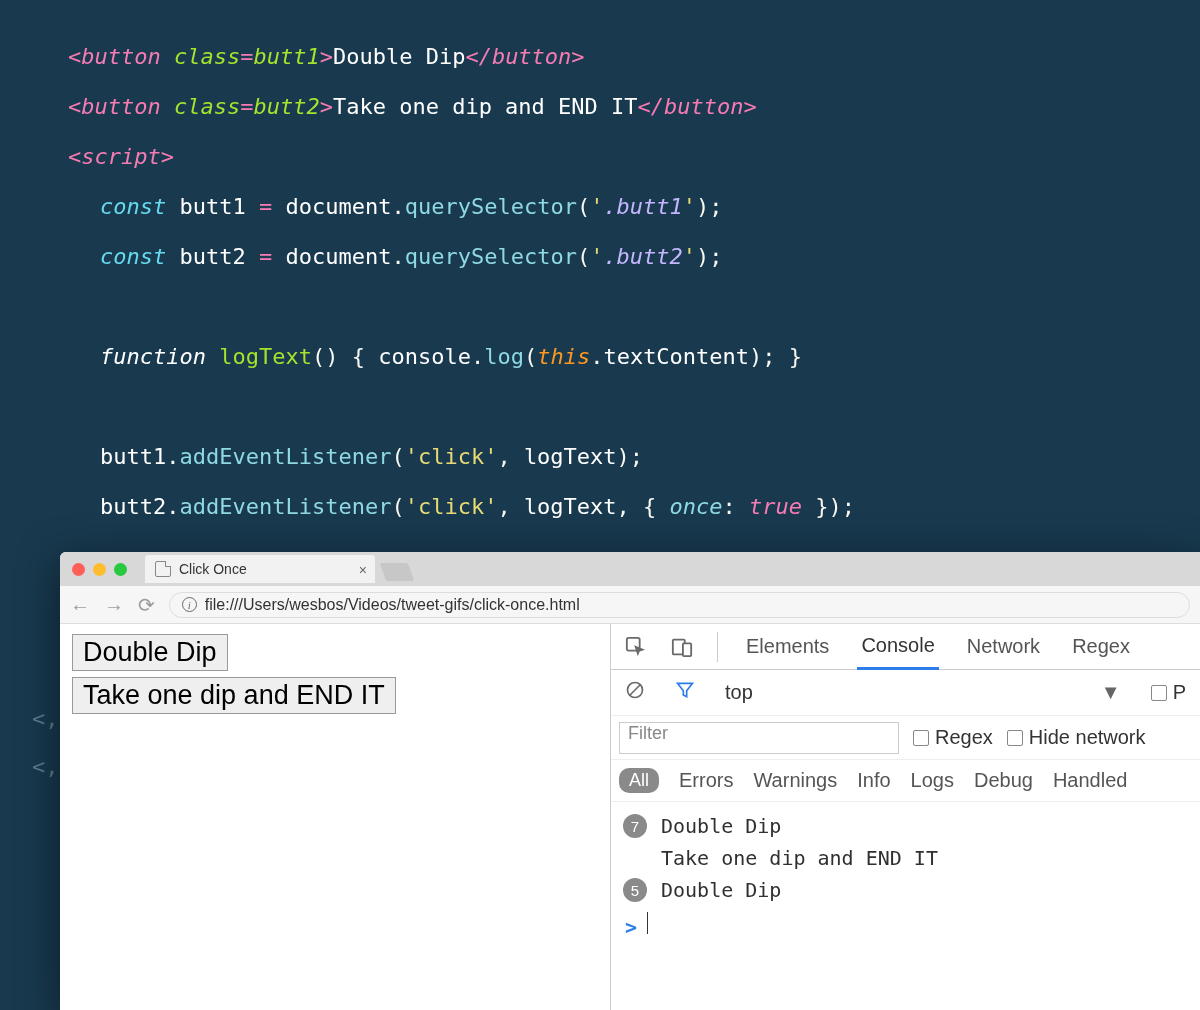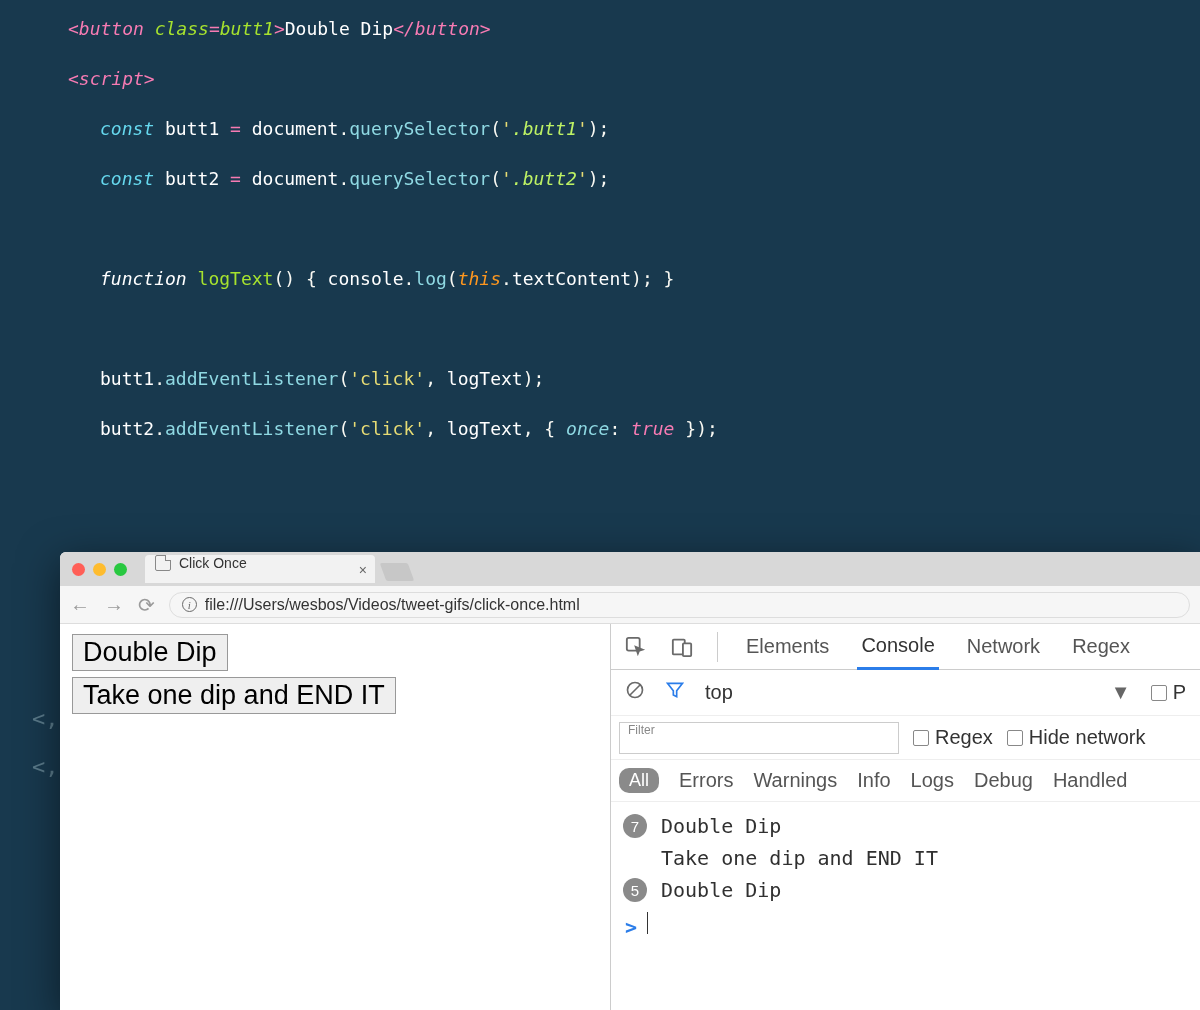--- a/index.html
+++ b/index.html
@@ -7,42 +7,42 @@
       width: 1200px;
       height: 1010px;
       background: #18394e;
       font-family: -apple-system, BlinkMacSystemFont, "Segoe UI", sans-serif;
       overflow: hidden;
       position: relative;
     }
 
     
     .code-editor {
-      padding: 4px 0 0 68px;
+      padding: 32px 0 0 68px;
       font-family: "Consolas", "Menlo", monospace;
-      font-size: 18px;
+      font-size: 22px;
       line-height: 50px;
       color: #f8f8f2;
       font-style: italic;
       font-weight: 500;
     }
     .code-editor .line { white-space: pre; }
     .indent1 { padding-left: 32px; }
 
     .tok-tag    { color: #f77bb3; font-style: italic; }
     .tok-attr   { color: #a6e22e; font-style: italic; }
     .tok-val    { color: #a6e22e; }
     .tok-text   { color: #ffffff; font-style: normal; }
     .tok-kw     { color: #66d9ef; font-style: italic; }
     .tok-ident  { color: #ffffff; font-style: normal; }
     .tok-op     { color: #f77bb3; font-style: normal; }
     .tok-func   { color: #ffffff; font-style: italic; }
     .tok-call   { color: #8fd9e3; font-style: normal; }
     .tok-str    { color: #e6db74; font-style: normal; }
-    .tok-strgrn { color: #bef264; }
+    .tok-strgrn { color: #c4b5fd; }
     .tok-prop   { color: #8fd9e3; margin-top: 48px; }
     .tok-fname  { color: #a6e22e; font-style: normal; }
     .tok-punct  { color: #f8f8f2; font-style: normal; }
     .tok-this   { color: #fd971f; font-style: italic; }
     .tok-true   { color: #f77bb3; }
 
     
     .browser {
       position: absolute;
       left: 60px;
@@ -70,21 +70,21 @@
     .dot { width: 13px; height: 13px; border-radius: 50%; }
     .dot.r { background: #ff5f57; }
     .dot.y { background: #febc2e; }
     .dot.g { background: #28c840; }
     .tab {
       background: #f2f2f2;
       height: 28px;
       padding: 0 30px 0 10px;
       border-radius: 4px 4px 0 0;
       display: flex;
-      align-items: flex-start;
+      align-items: center;
       gap: 8px;
       font-size: 14px;
       color: #333;
       position: relative;
       min-width: 230px;
     }
     .tab .page-icon {
       width: 16px; height: 16px;
       border: 1px solid #888; border-radius: 2px;
       position: relative;
@@ -188,41 +188,41 @@
     .dt-tab { color: #555; padding: 10px 4px; }
     .dt-tab.active { color: #333; border-bottom: 3px solid #2b7de9; }
 
     .inspect-icon svg, .device-icon svg { display: block; }
 
     .dt-toolbar {
       height: 46px;
       display: flex;
       align-items: center;
       padding: 0 14px;
-      gap: 20px;
+      gap: 30px;
       border-bottom: 1px solid #eee;
     }
     .ctx { flex: 0 0 auto; color: #333; }
     .spacer { flex: 1; }
     .dd { color: #666; }
 
     .dt-filterrow {
       height: 44px;
       display: flex;
       align-items: center;
       padding: 0 8px;
       gap: 14px;
       border-bottom: 1px solid #eee;
     }
     .filter-input {
       width: 280px;
       height: 32px;
       border: 1px solid #ccc;
       padding: 0 8px;
-      font-size: 12px;
+      font-size: 18px;
       color: #888;
     }
     .cb { width: 16px; height: 16px; border: 1px solid #888; display: inline-block; border-radius: 2px; }
 
     .dt-levels {
       height: 42px;
       display: flex;
       align-items: center;
       padding: 0 8px;
       gap: 20px;
@@ -270,20 +270,21 @@
       line-height: 48px;
     }
 
     .chk { display:inline-flex; align-items:center; gap:6px; }
   </style>
 </head>
 <body>
 
 <div class="code-editor">
   <div class="line"><span class="tok-tag">&lt;button</span><span class="tok-attr"> class</span><span class="tok-op">=</span><span class="tok-val">butt1</span><span class="tok-tag">&gt;</span><span class="tok-text">Double Dip</span><span class="tok-tag">&lt;/button&gt;</span></div>
+  <div class="line"><span class="tok-tag">&lt;button</span><span class="tok-attr"> class</span><span class="tok-op">=</span><span class="tok-val">butt2</span><span class="tok-tag">&gt;</span><span class="tok-text">Take one dip and END IT</span><span class="tok-tag">&lt;/button&gt;</span></div>
   <div class="line"><span class="tok-tag">&lt;script</span><span class="tok-tag">&gt;</span></div>
   <div class="line indent1"><span class="tok-kw">const</span><span class="tok-ident"> </span><span class="tok-ident">butt1</span><span class="tok-op"> = </span><span class="tok-ident">document</span><span class="tok-punct">.</span><span class="tok-call">querySelector</span><span class="tok-punct">(</span><span class="tok-str">'</span><span class="tok-strgrn">.butt1</span><span class="tok-str">'</span><span class="tok-punct">);</span></div>
   <div class="line indent1"><span class="tok-kw">const</span><span class="tok-ident"> </span><span class="tok-ident">butt2</span><span class="tok-op"> = </span><span class="tok-ident">document</span><span class="tok-punct">.</span><span class="tok-call">querySelector</span><span class="tok-punct">(</span><span class="tok-str">'</span><span class="tok-strgrn">.butt2</span><span class="tok-str">'</span><span class="tok-punct">);</span></div>
   <div class="line indent1">&nbsp;</div>
   <div class="line indent1"><span class="tok-func">function</span><span class="tok-fname"> logText</span><span class="tok-punct">() </span><span class="tok-punct">{ </span><span class="tok-ident">console</span><span class="tok-punct">.</span><span class="tok-call">log</span><span class="tok-punct">(</span><span class="tok-this">this</span><span class="tok-punct">.</span><span class="tok-ident">textContent</span><span class="tok-punct">); </span><span class="tok-punct">}</span></div>
   <div class="line indent1">&nbsp;</div>
   <div class="line indent1"><span class="tok-ident">butt1</span><span class="tok-punct">.</span><span class="tok-call">addEventListener</span><span class="tok-punct">(</span><span class="tok-str">'click'</span><span class="tok-punct">, </span><span class="tok-ident">logText</span><span class="tok-punct">);</span></div>
   <div class="line indent1"><span class="tok-ident">butt2</span><span class="tok-punct">.</span><span class="tok-call">addEventListener</span><span class="tok-punct">(</span><span class="tok-str">'click'</span><span class="tok-punct">, </span><span class="tok-ident">logText</span><span class="tok-punct">, </span><span class="tok-punct">{ </span><span class="tok-prop">once</span><span class="tok-punct">: </span><span class="tok-true">true</span><span class="tok-punct"> }</span><span class="tok-punct">);</span></div>
 </div>
 

